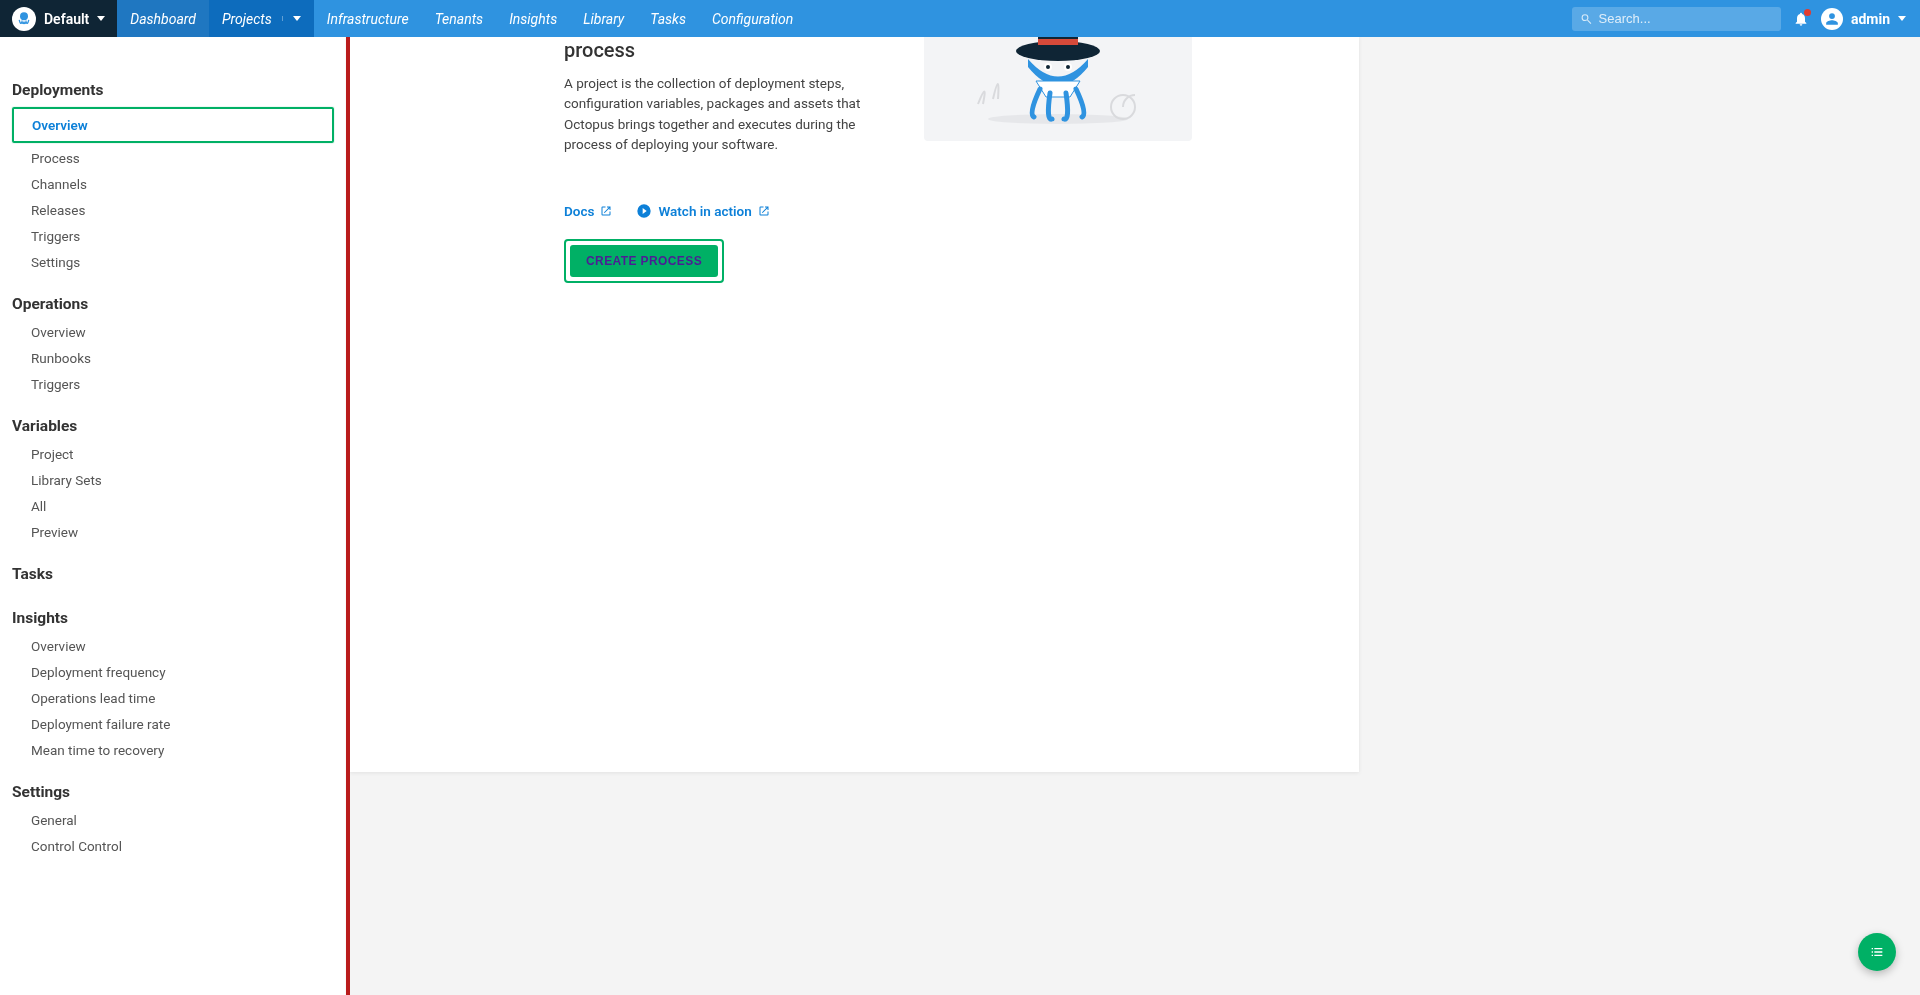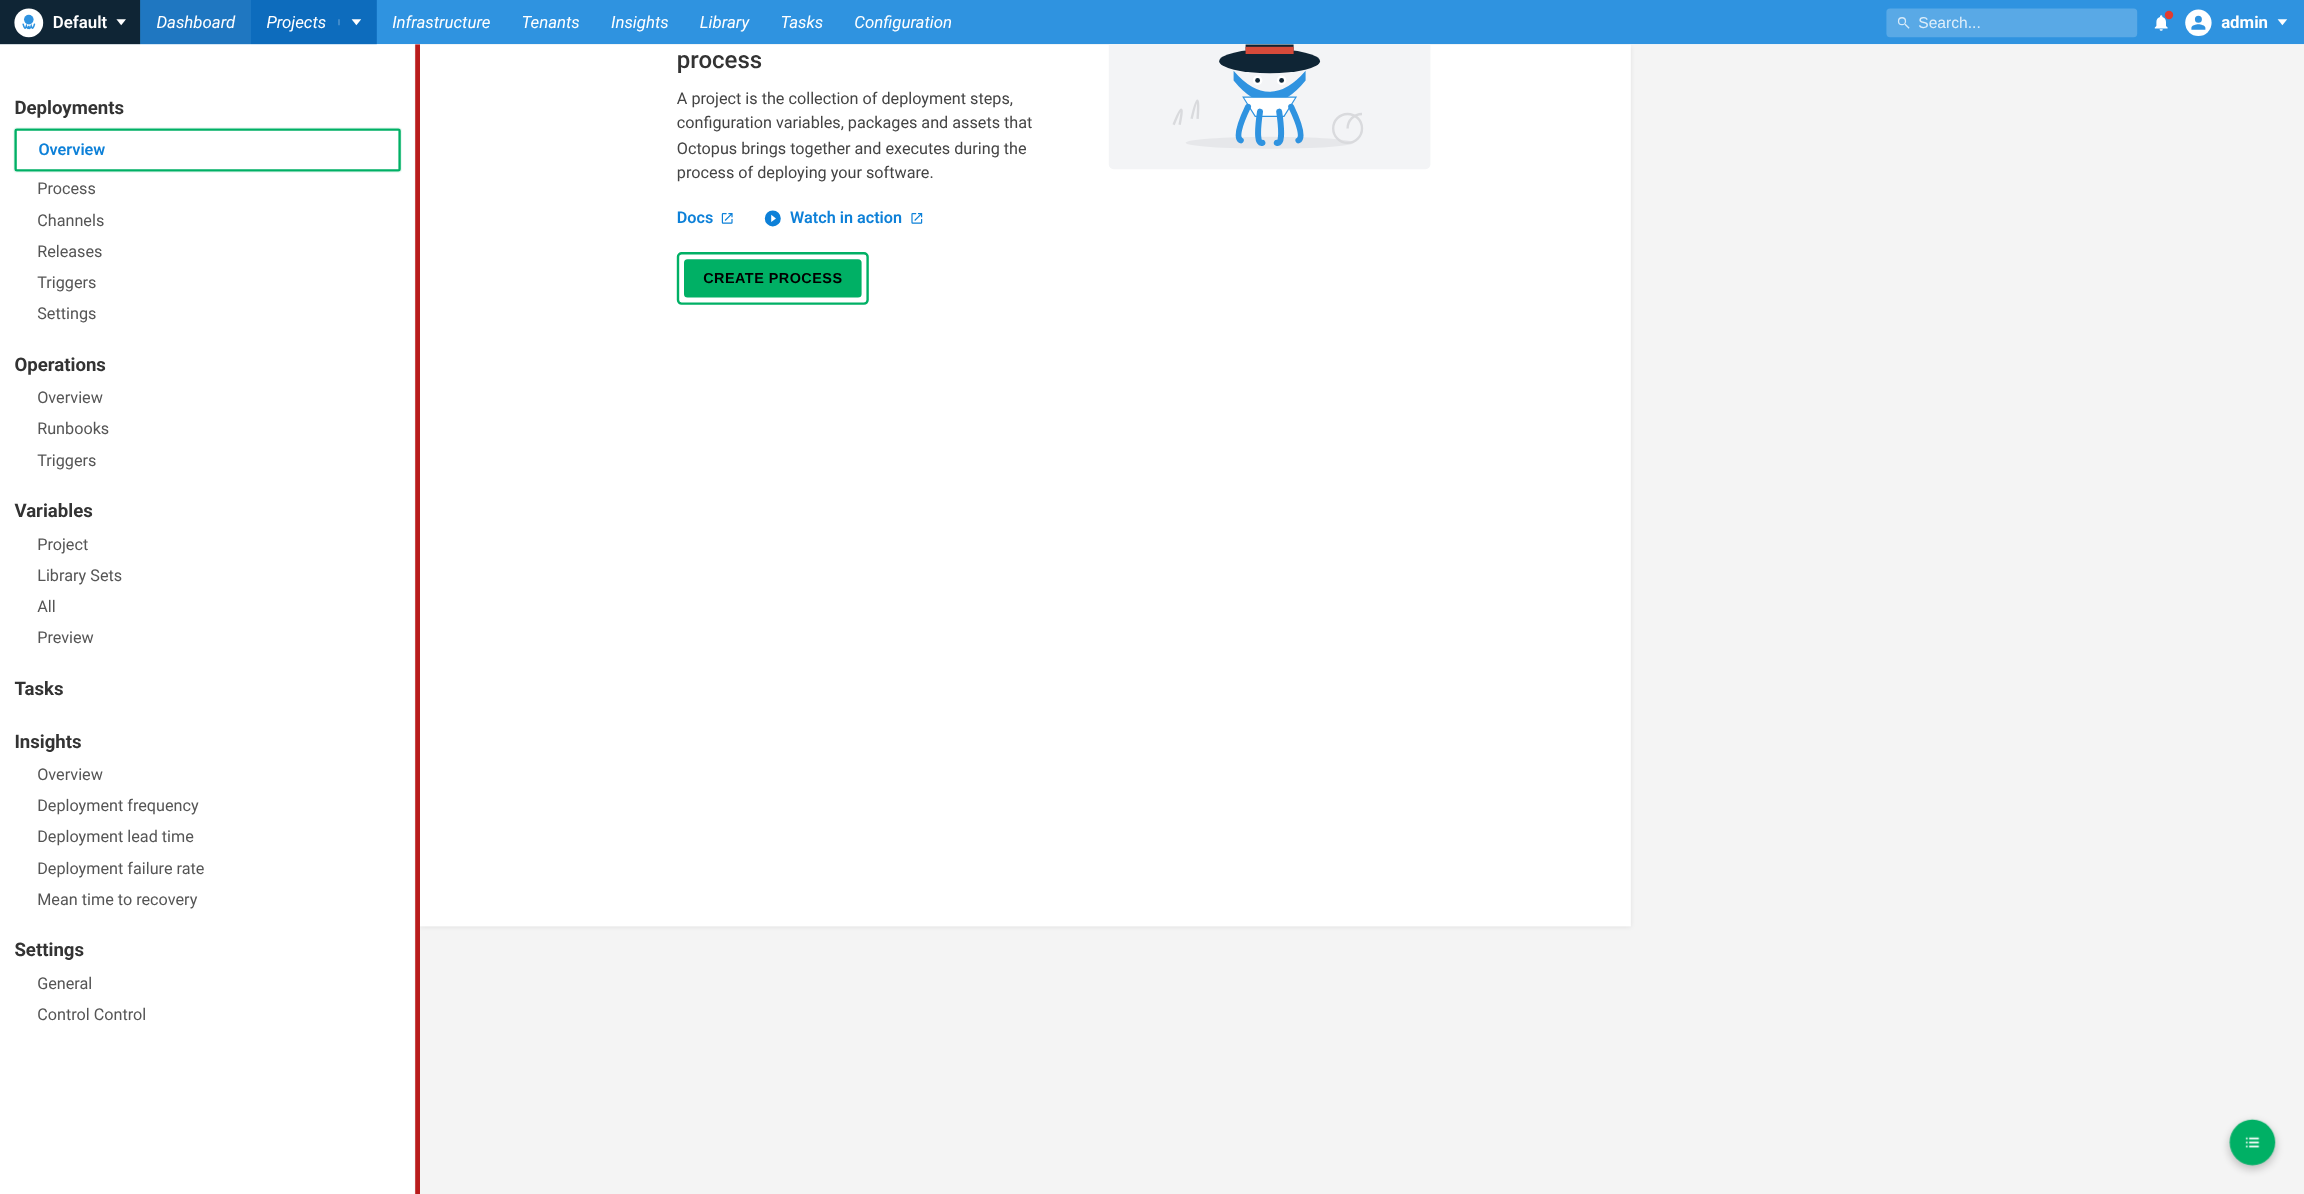--- a/index.html
+++ b/index.html
@@ -171,33 +171,34 @@
   .links-row {
     display:flex;align-items:center;gap:24px;
     margin-bottom:20px;
   }
   .link-docs, .link-watch {
     display:flex;align-items:center;gap:6px;
     color:#0d80d8;
     font-weight:600;
     font-size:13.5px;
     cursor:pointer;
+    margin-top:29px;
   }
   .ext-icon { width:12px;height:12px; }
   .play-icon { width:16px;height:16px;fill:#0d80d8; }
 
   .create-btn-wrap {
     display:inline-block;
     padding:4px;
     border:2px solid #00b065;
     border-radius:4px;
   }
   .create-btn {
     background:#00b065;
-    color:#000000;
+    color:#4c1d95;
     border:0;
     border-radius:3px;
     padding:9px 16px;
     font-weight:700;
     font-size:12px;
     letter-spacing:.4px;
     cursor:pointer;
   }
 
   .illus-box {
@@ -301,21 +302,21 @@
     <div class="side-item">Project</div>
     <div class="side-item">Library Sets</div>
     <div class="side-item">All</div>
     <div class="side-item">Preview</div>
 
     <div class="side-section-title">Tasks</div>
 
     <div class="side-section-title">Insights</div>
     <div class="side-item">Overview</div>
     <div class="side-item">Deployment frequency</div>
-    <div class="side-item">Deployment lead time</div>
+    <div class="side-item">Operations lead time</div>
     <div class="side-item">Deployment failure rate</div>
     <div class="side-item">Mean time to recovery</div>
 
     <div class="side-section-title">Settings</div>
     <div class="side-item">General</div>
     <div class="side-item">Control Control</div>
   </aside>
 
   <main class="main">
     <div class="card">

